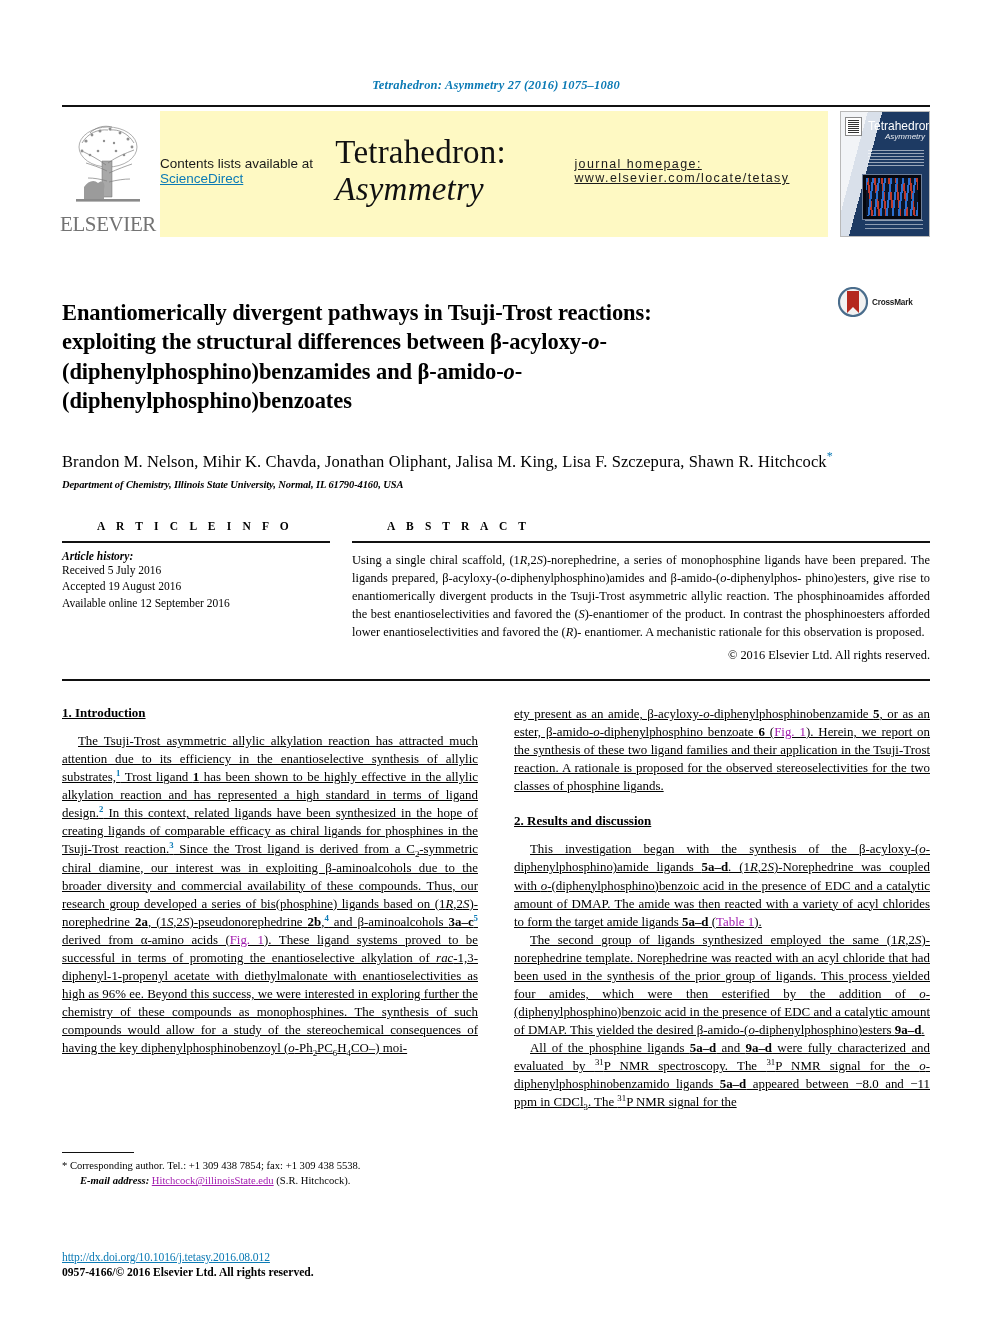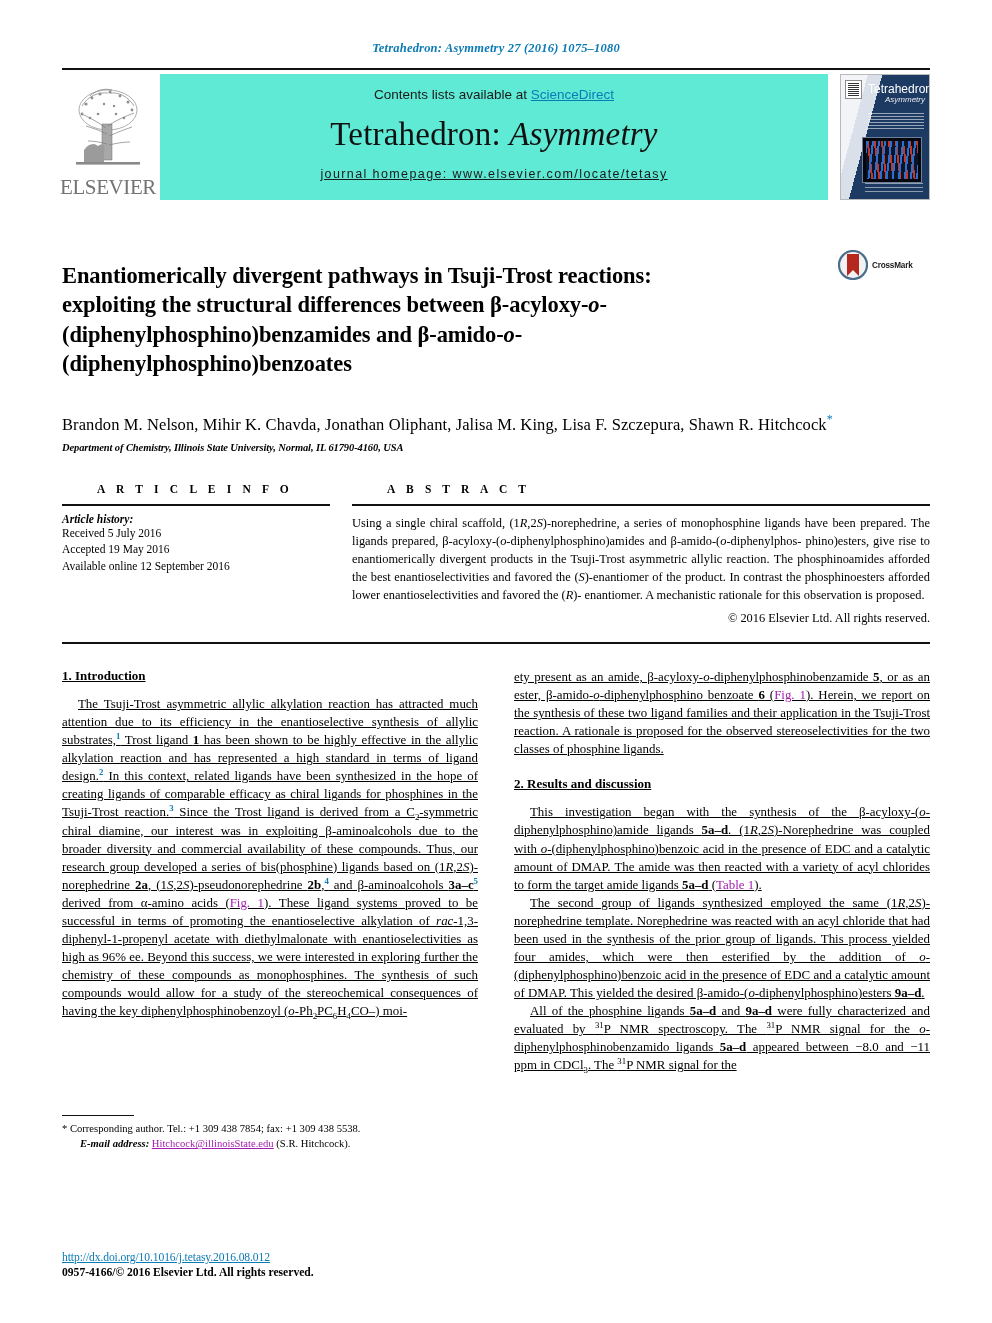--- a/index.html
+++ b/index.html
@@ -23,21 +23,21 @@
   }
 
   
   .running-head {
     text-align: center;
     color: #0b7ab5;
     font-size: 12.5px;
     font-weight: bold;
     font-style: italic;
     letter-spacing: 0.2px;
-    padding-top: 41px;
+    padding-top: 78px;
   }
 
   
   .masthead-rule {
     border-top: 2px solid #111;
     margin-top: 12px;
   }
   .masthead {
     display: flex;
     align-items: stretch;
@@ -57,23 +57,23 @@
   .elsevier-word {
     font-family: "Liberation Serif", serif;
     color: #737373;
     font-size: 21px;
     letter-spacing: -0.4px;
     line-height: 1;
     margin-top: 1px;
   }
   .masthead-center {
     flex: 1 1 auto;
-    background: #5eead4;
-    display: flex;
-    flex-direction: column;
+    background: #fef9c3;
+    display: flex;
+    flex-direction: row;
     justify-content: space-between;
     align-items: center;
     padding: 13px 0 19px 0;
     margin: 0 10px 0 6px;
   }
   .contents-line {
     font-size: 13.5px;
     font-family: "Liberation Sans", sans-serif;
     color: #1a1a1a;
   }
@@ -370,21 +370,21 @@
     <span>Brandon M. Nelson, Mihir K. Chavda, Jonathan Oliphant, Jalisa M. King, Lisa F. Szczepura, Shawn R. Hitchcock</span><span class="star">*</span>
   </div>
   <div class="affiliation">Department of Chemistry, Illinois State University, Normal, IL 61790-4160, USA</div>
 
   <div class="info-abstract">
     <div class="info-col">
       <div class="sec-head">A R T I C L E   I N F O</div>
       <div class="thin-rule"></div>
       <div class="history-title">Article history:</div>
       <div class="history-item">Received 5 July 2016</div>
-      <div class="history-item">Accepted 19 May 2016</div>
+      <div class="history-item">Accepted 19 August 2016</div>
       <div class="history-item">Available online 12 September 2016</div>
     </div>
 
     <div class="abs-col">
       <div class="sec-head">A B S T R A C T</div>
       <div class="thin-rule"></div>
       <div class="abstract-body">
         Using a single chiral scaffold, (1<span class="ital">R</span>,2<span class="ital">S</span>)-norephedrine, a series of monophosphine ligands have been
         prepared. The ligands prepared, β-acyloxy-(<span class="ital">o</span>-diphenylphosphino)amides and β-amido-(<span class="ital">o</span>-diphenylphos-
         phino)esters, give rise to enantiomerically divergent products in the Tsuji-Trost asymmetric allylic

